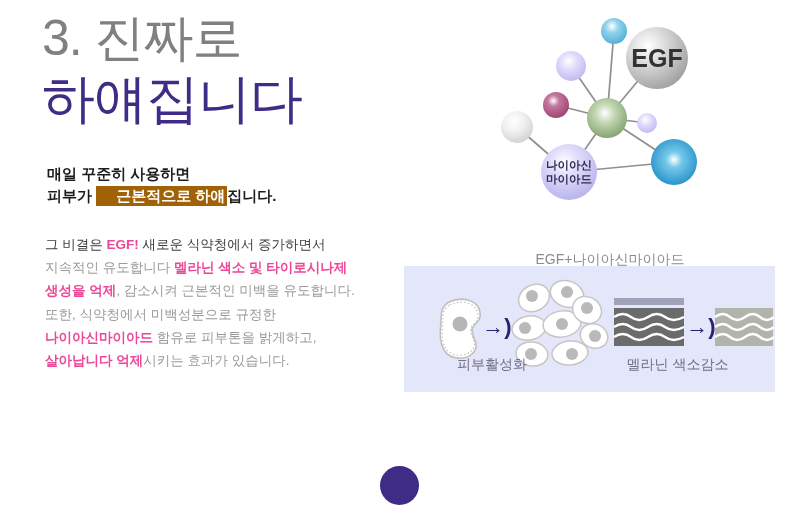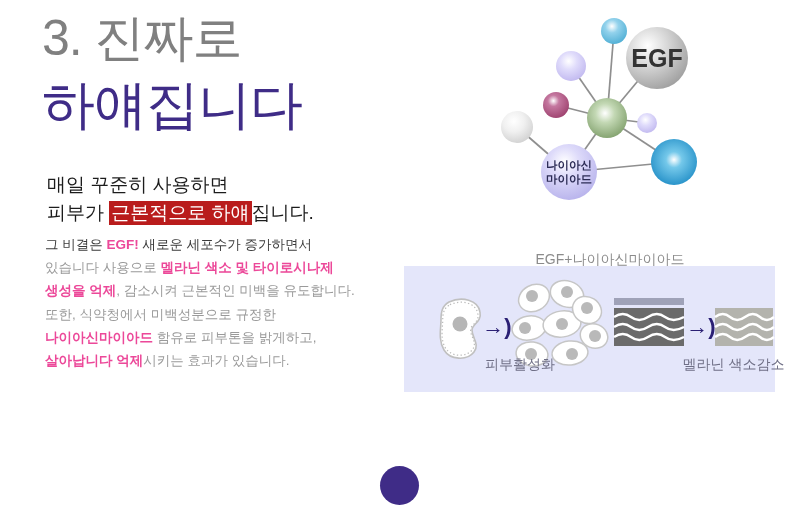--- a/index.html
+++ b/index.html
@@ -24,32 +24,32 @@
     font-size:50px;
     color:#808080;
     font-weight:400;
     display:block;
   }
   .headline-line2{
     font-size:53px;
     color:#3f2c87;
     font-weight:400;
     display:block;
-    margin-top:16px;
+    margin-top:10px;
   }
 
   .subhead{
-    position:absolute;left:47px;top:171px;width:400px;
-    font-size:19px;font-weight:normal;color:#1c1c1c;
+    position:absolute;left:47px;top:163px;width:400px;
+    font-size:15px;font-weight:bold;color:#1c1c1c;
     line-height:1.45;
     white-space:nowrap;
   }
   .hl{
-    background:#b91c1c;color:#ffffff;
-    padding:1px 2px 2px 2px;
+    background:#a16207;color:#ffffff;
+    padding:1px 2px 2px 20px;
   }
 
   .body-copy{
     position:absolute;left:45px;top:233px;width:400px;
     font-size:13.5px;color:#9a9a9a;
     line-height:1.72;
     white-space:nowrap;
   }
   .body-copy b{color:#ec4899;font-weight:bold;}
   .body-copy .dk{color:#3a3a3a;}
@@ -68,21 +68,21 @@
   .panel{
     position:absolute;left:404px;top:266px;width:371px;height:126px;
     background:#e4e6fa;
   }
   .panel svg{display:block;position:absolute;left:0;top:0;}
   .panel-labels{
     position:absolute;left:0;top:90px;width:371px;
     display:flex;
   }
   .panel-label{
-    flex:1;text-align:center;font-size:14px;color:#6f6f86;padding-left:28px;
+    flex:1;text-align:center;font-size:14px;color:#6f6f86;
   }
   .panel-label.left{flex:0 0 176px;}
   .panel-label.right{flex:0 0 195px;}
 
   
   .dot{
     position:absolute;left:380px;top:466px;width:39px;height:39px;
     border-radius:50%;
     background:#3f2c87;
   }
@@ -96,22 +96,22 @@
     <span class="headline-line1">3. 진짜로</span>
     <span class="headline-line2">하얘집니다</span>
   </div>
 
   <div class="subhead">
     <div>매일 꾸준히 사용하면</div>
     <div><span>피부가 </span><span class="hl">근본적으로 하얘</span><span>집니다.</span></div>
   </div>
 
   <div class="body-copy">
-    <div><span class="dk">그 비결은 </span><b>EGF!</b><span class="dk"> 새로운 세포수가 증가하면서</span></div>
-    <div><span>있습니다 사용으로 </span><b>멜라닌 색소 및 타이로시나제</b></div>
+    <div><span class="dk">그 비결은 </span><b>EGF!</b><span class="dk"> 새로운 식약청에서 증가하면서</span></div>
+    <div><span>지속적인 유도합니다 </span><b>멜라닌 색소 및 타이로시나제</b></div>
     <div><b>생성을 억제</b><span>, 감소시켜 근본적인 미백을 유도합니다.</span></div>
     <div>또한, 식약청에서 미백성분으로 규정한</div>
     <div><b>나이아신마이아드</b><span> 함유로 피부톤을 밝게하고,</span></div>
     <div><b>살아납니다 억제</b><span>시키는 효과가 있습니다.</span></div>
   </div>
 
   <div class="molecule">
     <svg width="340" height="200" viewBox="0 0 340 200" xmlns="http://www.w3.org/2000/svg">
       <defs>
         <radialGradient id="gEgf" cx="35%" cy="30%" r="75%">

